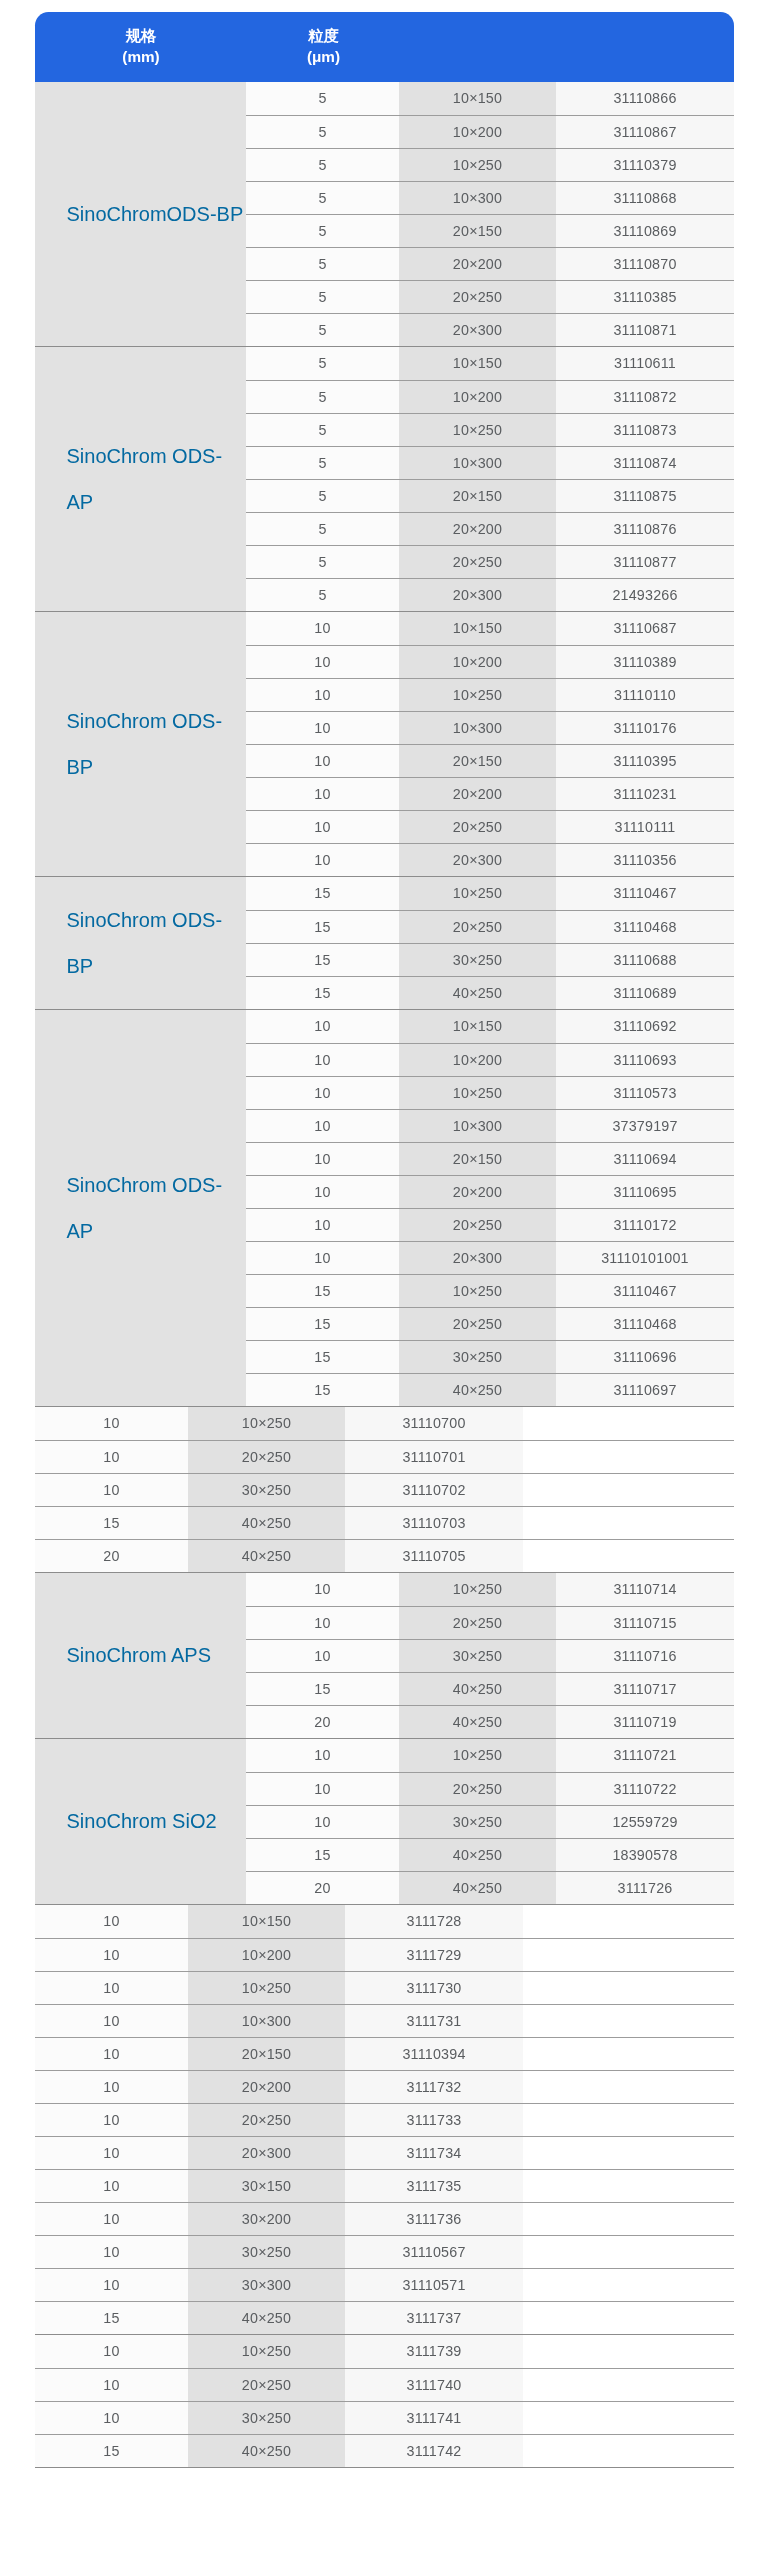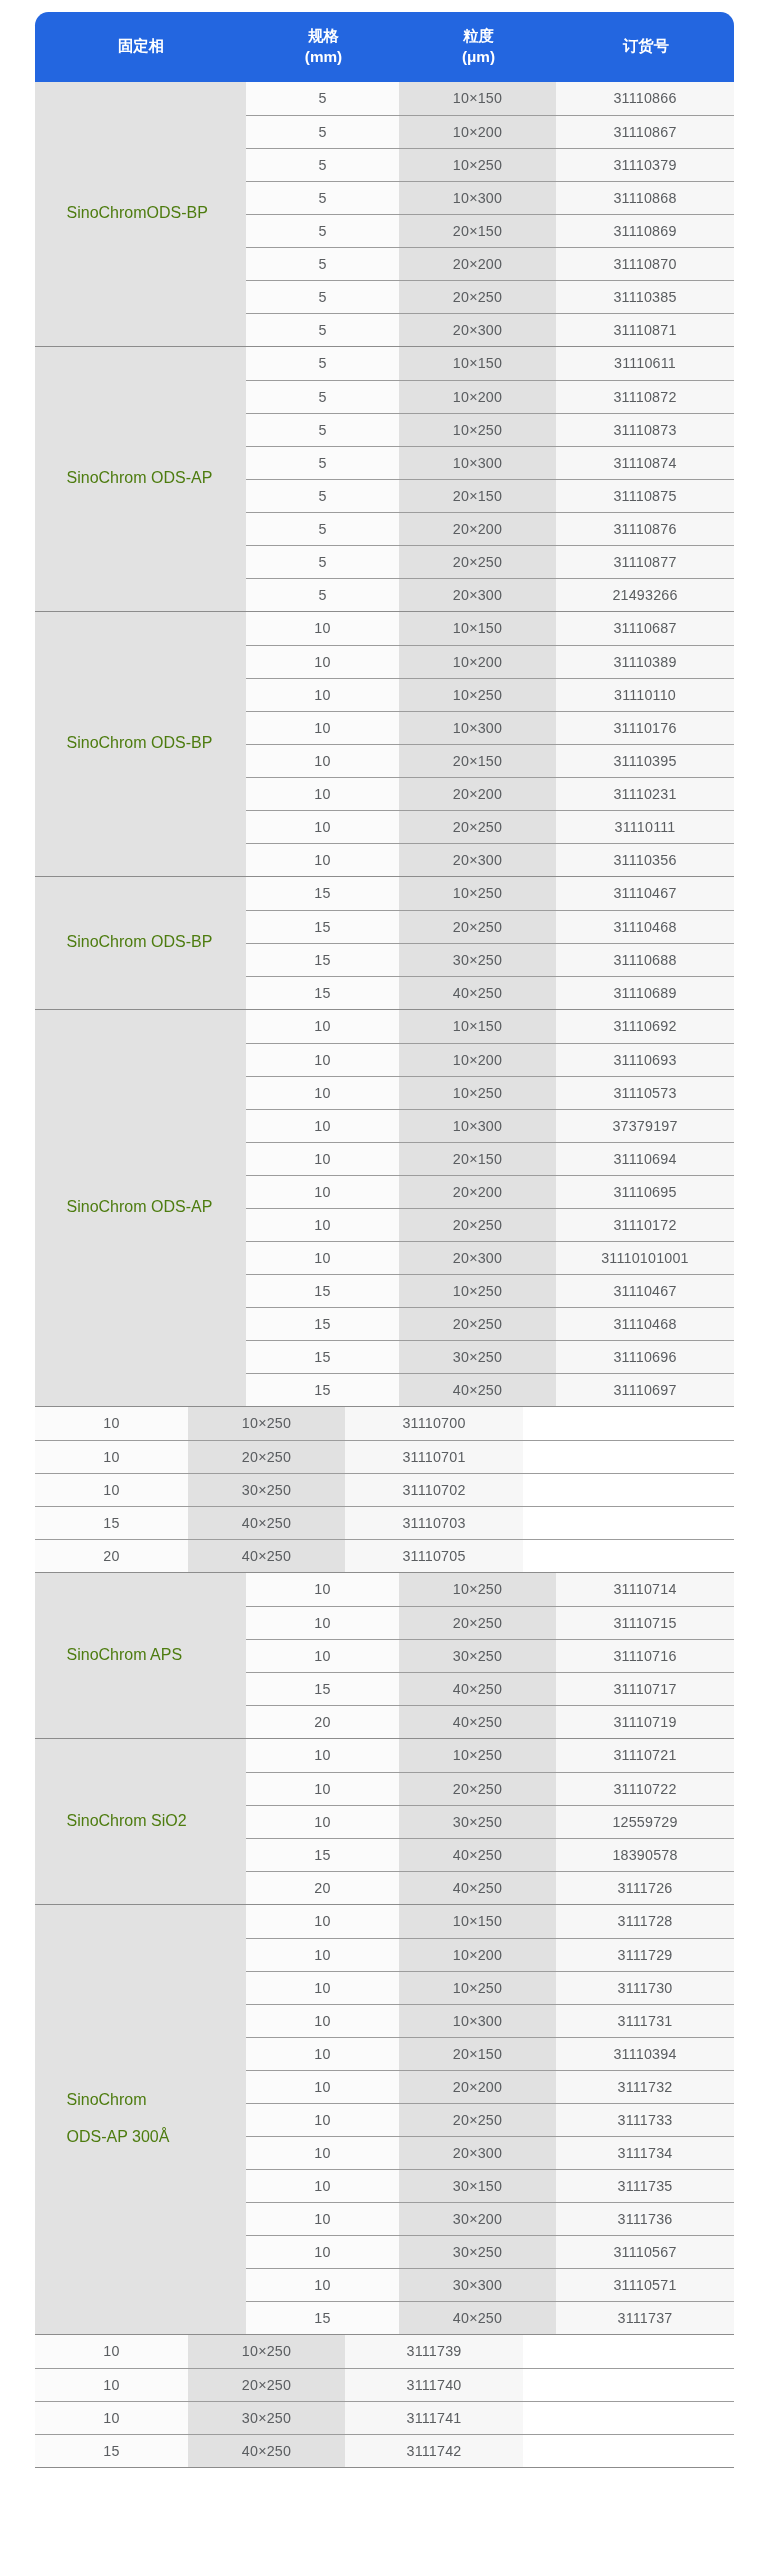--- a/index.html
+++ b/index.html
@@ -51,22 +51,22 @@
   }
   .group + .group{
     border-top:1.9px solid var(--group-divider);
   }
   .phase-cell{
     width:212px;
     background:var(--phase-col-bg);
     display:flex;
     align-items:center;
     padding-left:31.5px;
-    font-size:16px;
-    color:#4d7c0f;
+    font-size:20px;
+    color:#0369a1;
     white-space:pre-line;
     line-height:2.3;
   }
   .rows{
     flex:1;
   }
   .row{
     display:grid;
     grid-template-columns:153px 157px 178px;
     height:33px;
@@ -84,26 +84,24 @@
   }
   .c-size{background:var(--size-col-bg);}
   .c-spec{background:var(--spec-col-bg);}
   .c-order{background:var(--order-col-bg);}
 </style>
 </head>
 <body>
 
 <div class="table-wrap">
   <div class="thead">
-    <div class="th">固定相</div>
     <div class="th">规格
 (mm)</div>
     <div class="th">粒度
 (μm)</div>
-    <div class="th">订货号</div>
   </div>
   <div class="tbody" id="tbody">
   <div class="group">
     <div class="phase-cell">SinoChromODS-BP</div>
     <div class="rows">
   <div class="row">
     <div class="cell c-size">5</div>
     <div class="cell c-spec">10×150</div>
     <div class="cell c-order">31110866</div>
   </div>
@@ -462,22 +460,20 @@
 
   <div class="row">
     <div class="cell c-size">20</div>
     <div class="cell c-spec">40×250</div>
     <div class="cell c-order">3111726</div>
   </div>
 </div>
   </div>
 
   <div class="group">
-    <div class="phase-cell">SinoChrom
-ODS-AP 300Å</div>
     <div class="rows">
   <div class="row">
     <div class="cell c-size">10</div>
     <div class="cell c-spec">10×150</div>
     <div class="cell c-order">3111728</div>
   </div>
 
   <div class="row">
     <div class="cell c-size">10</div>
     <div class="cell c-spec">10×200</div>

